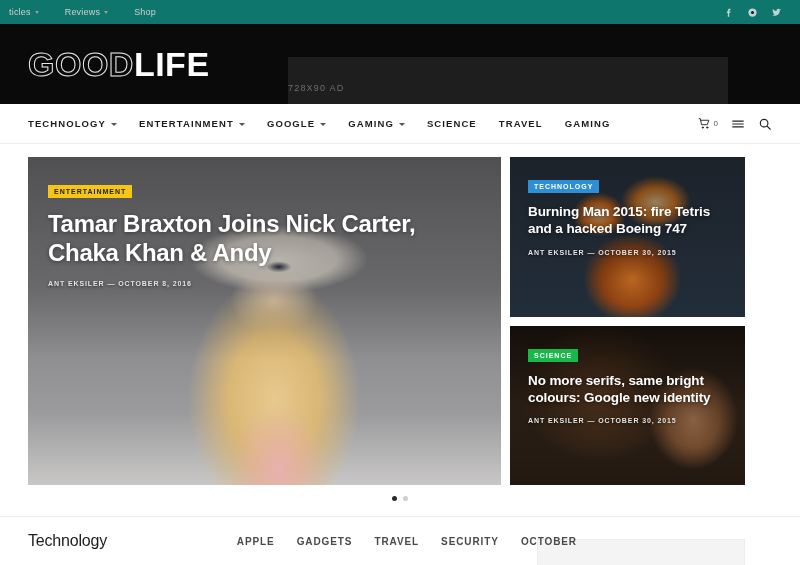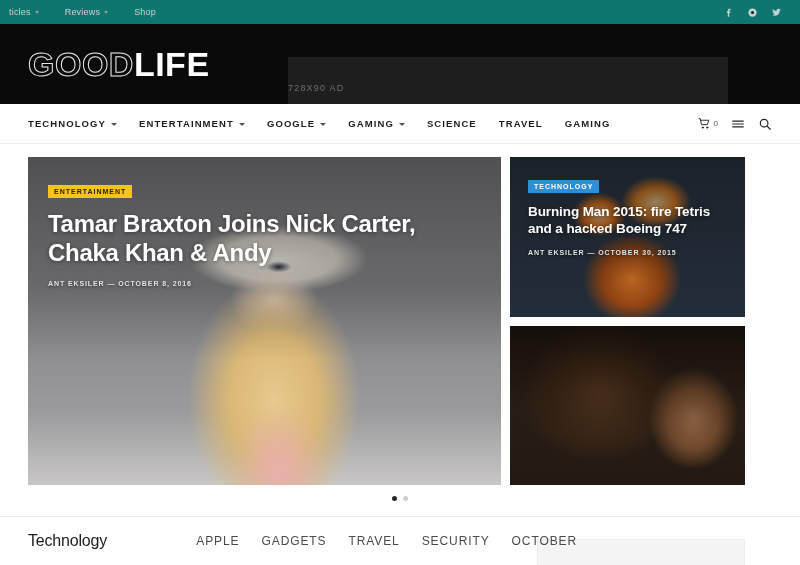--- a/index.html
+++ b/index.html
@@ -163,21 +163,21 @@
   
   .section-div {
     position: absolute; left: 0; right: 0; top: 516px; height: 1px; background: #ececec;
   }
   .section-head {
     position: absolute; left: 28px; top: 532px; width: 717px;
     display: flex; align-items: center;
   }
   .section-title { font-size: 16px; font-weight: 400; color: #1c1c1c; letter-spacing: -.2px; }
   .section-filters { margin-left: auto; display: flex; align-items: center; gap: 22px; padding-right: 168px; }
-  .filter { font-size: 12px; font-weight: 400; letter-spacing: .9px; color: #4a4a4a; cursor: pointer; white-space: nowrap; }
+  .filter { font-size: 10px; font-weight: 700; letter-spacing: .9px; color: #4a4a4a; cursor: pointer; white-space: nowrap; }
 
   .sidebar-widget {
     position: absolute; left: 537px; top: 539px; width: 208px; height: 26px;
     background: #f4f4f4; border: 1px solid #ececec; border-bottom: none;
   }
 </style>
 </head>
 <body>
 
 <div class="page">
@@ -298,20 +298,25 @@
         <div class="card-content">
           <span class="badge technology">TECHNOLOGY</span>
           <div class="card-title">Burning Man 2015: fire Tetris and a hacked Boeing 747</div>
           <div class="meta card-meta">ANT EKSILER  —  OCTOBER 30, 2015</div>
         </div>
       </div>
 
       <div class="hero-card">
         <div class="bg-serif"></div>
         <div class="shade-card"></div>
+        <div class="card-content">
+          <span class="badge science">SCIENCE</span>
+          <div class="card-title">No more serifs, same bright colours: Google new identity</div>
+          <div class="meta card-meta">ANT EKSILER  —  OCTOBER 30, 2015</div>
+        </div>
       </div>
     </div>
   </div>
 
   <div class="dots">
     <span class="dot active"></span>
     <span class="dot"></span>
   </div>
 
   <div class="section-div"></div>

